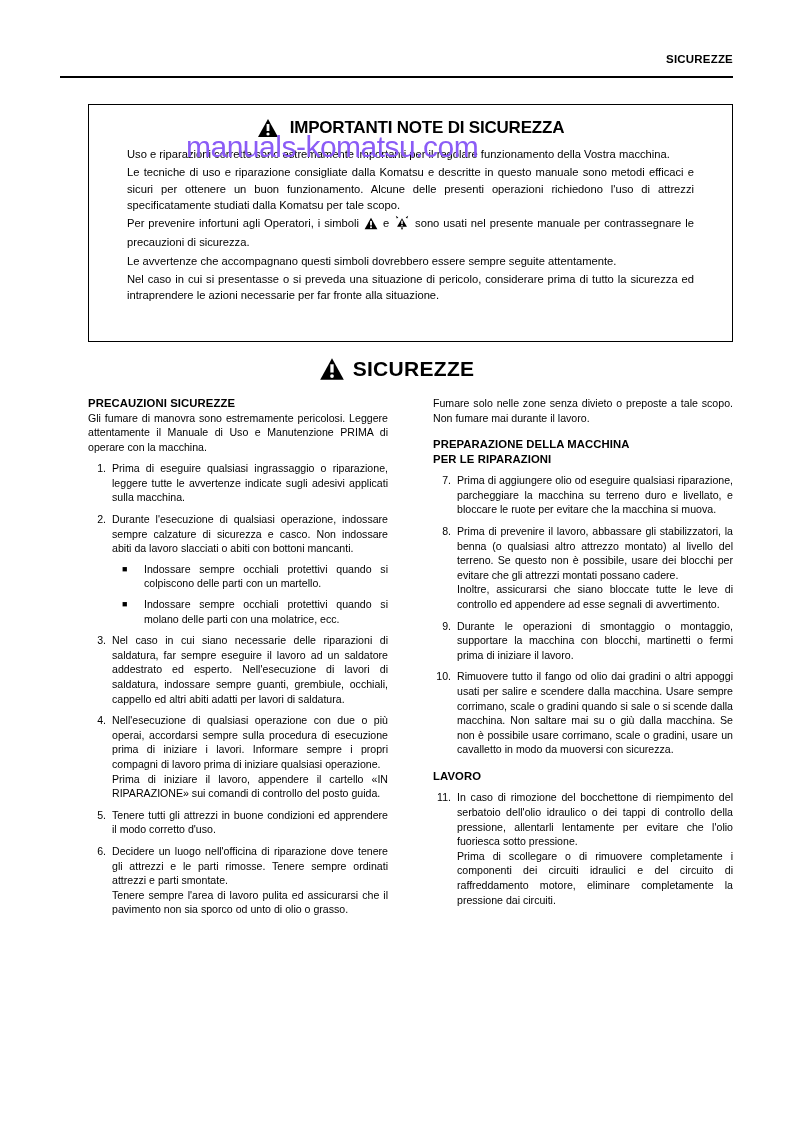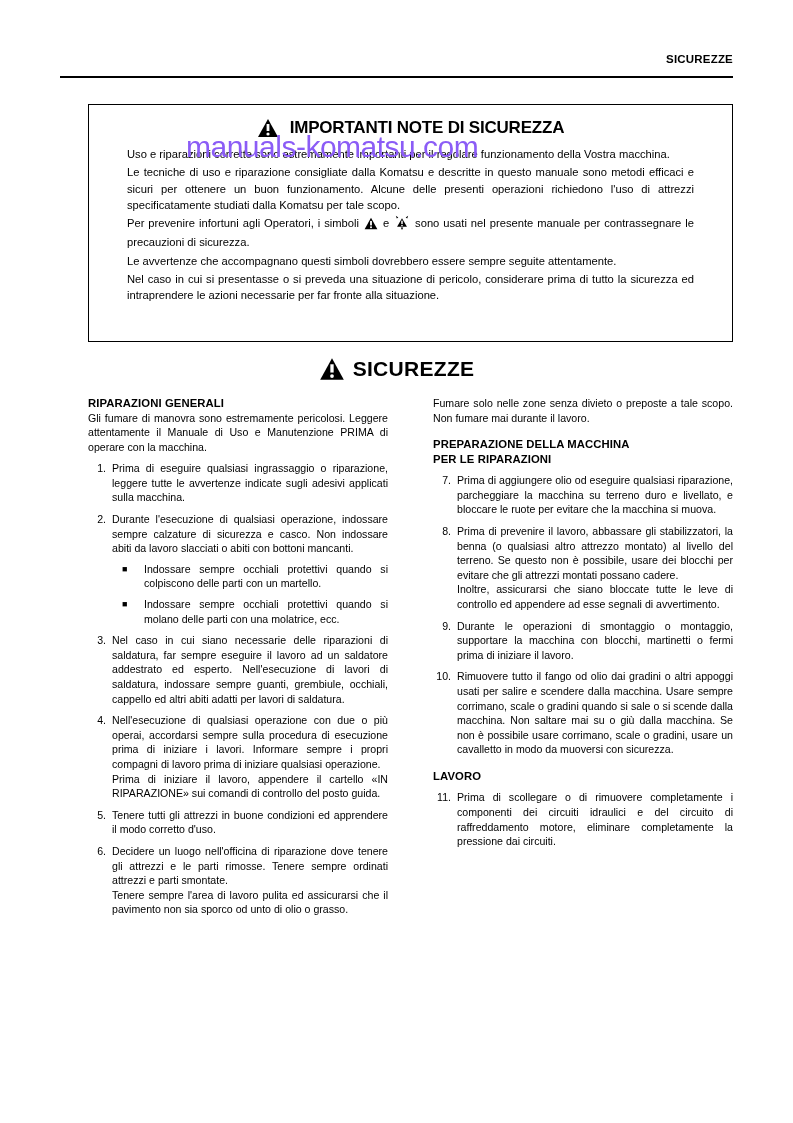--- a/index.html
+++ b/index.html
@@ -263,21 +263,21 @@
         <circle cx="11" cy="16" r="1.6" fill="#fff"></circle>
       </svg>
     </span>
     <span class="sec-title-text">SICUREZZE</span>
   </div>
 
   <div class="columns">
 
     <div class="col col-left">
 
-      <h3>RIPARAZIONI GENERALI</h3>
+      <h3>PRECAUZIONI SICUREZZE</h3>
       <p class="lead">Gli fumare di manovra sono estremamente pericolosi. Leggere attentamente il Manuale di Uso e Manutenzione PRIMA di operare con la macchina.</p>
 
       <div class="item">
         <div class="item-num">1.</div>
         <div class="item-body">
           <p>Prima di eseguire qualsiasi ingrassaggio o riparazione, leggere tutte le avvertenze indicate sugli adesivi applicati sulla macchina.</p>
         </div>
       </div>
 
       <div class="item">
@@ -363,20 +363,21 @@
           <p>Rimuovere tutto il fango od olio dai gradini o altri appoggi usati per salire e scendere dalla macchina. Usare sempre corrimano, scale o gradini quando si sale o si scende dalla macchina. Non saltare mai su o giù dalla macchina. Se non è possibile usare corrimano, scale o gradini, usare un cavalletto in modo da muoversi con sicurezza.</p>
         </div>
       </div>
 
       <div class="spacer-md"></div>
       <h3>LAVORO</h3>
 
       <div class="item">
         <div class="item-num">11.</div>
         <div class="item-body">
+          <p>In caso di rimozione del bocchettone di riempimento del serbatoio dell'olio idraulico o dei tappi di controllo della pressione, allentarli lentamente per evitare che l'olio fuoriesca sotto pressione.</p>
           <p>Prima di scollegare o di rimuovere completamente i componenti dei circuiti idraulici e del circuito di raffreddamento motore, eliminare completamente la pressione dai circuiti.</p>
         </div>
       </div>
 
     </div>
   </div>
 
   <div class="footer-left">SK510-5</div>
   <div class="footer-right">00-3</div>
 

